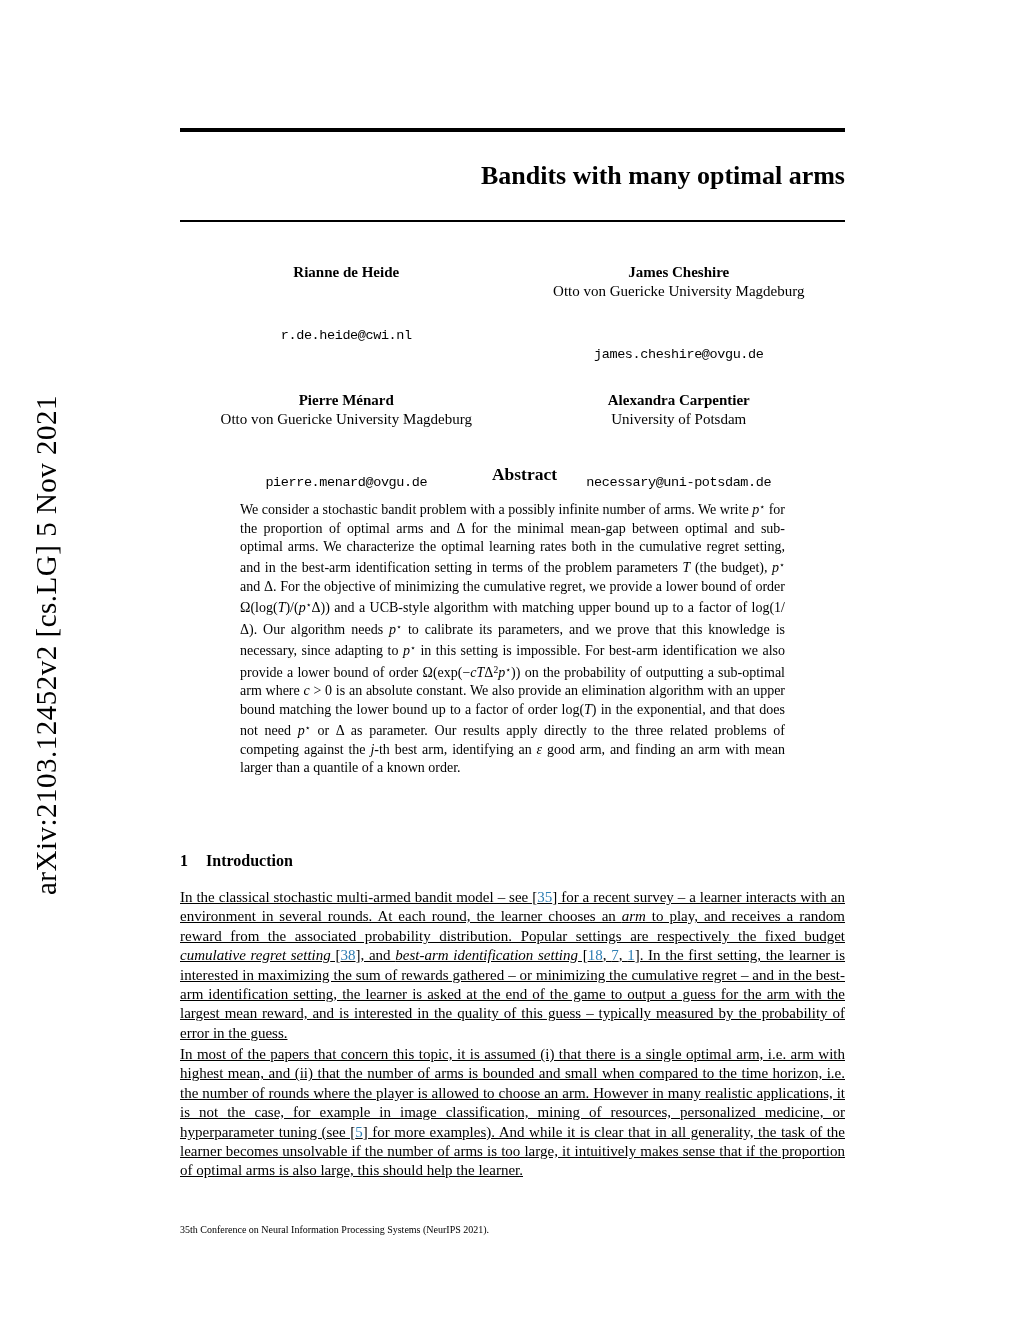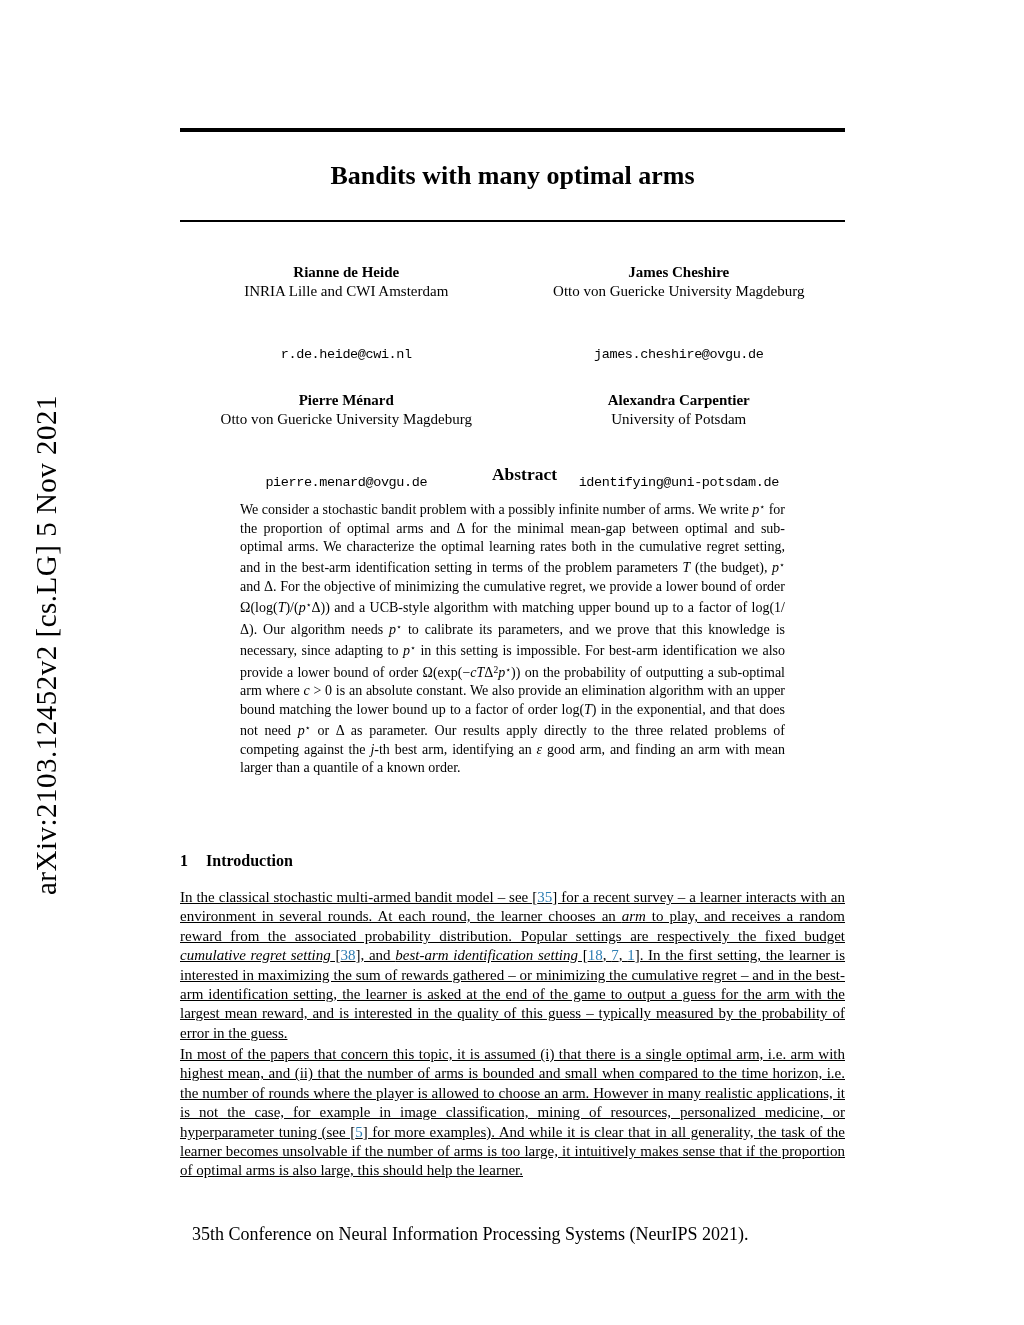--- a/index.html
+++ b/index.html
@@ -42,21 +42,21 @@
     width: 100%;
     height: 4px;
     background: #000000;
   }
   .title {
     position: absolute;
     top: 160px;
     left: 0;
     width: 100%;
     margin: 0;
-    text-align: center;
+    text-align: right;
     font-size: 26px;
     font-weight: bold;
     line-height: 1.2;
   }
   .rule-thin {
     position: absolute;
     top: 220px;
     left: 0;
     width: 100%;
     height: 2px;
@@ -124,22 +124,22 @@
     font-size: 15px;
     line-height: 19.4px;
     text-align: justify;
     text-decoration: underline;
   }
   .par-1 { top: 888px; }
   .par-2 { top: 1045px; }
   .footer {
     position: absolute;
     top: 1224px;
-    left: 12px;
-    font-size: 18px;
+    left: 0;
+    font-size: 10px;
   }
   .seg-italic { font-style: italic; }
   .seg-math { font-style: italic; }
   .seg-sup {
     font-size: 68%;
     vertical-align: 0.45em;
   }
   .seg-cite {
     color: var(--cite-color, #2e7eb3);
   }
@@ -156,40 +156,39 @@
     <div class="rule-thick"></div>
 
     <h1 class="title">Bandits with many optimal arms</h1>
 
     <div class="rule-thin"></div>
 
     <div class="authors">
 
       <div class="author">
         <div class="author-name">Rianne de Heide</div>
-        <div class="author-affiliation">INRIA Lille and CWI Amsterdam</div>
         <div class="author-email">r.de.heide@cwi.nl</div>
       </div>
 
       <div class="author">
         <div class="author-name">James Cheshire</div>
         <div class="author-affiliation">Otto von Guericke University Magdeburg</div>
         <div class="author-email">james.cheshire@ovgu.de</div>
       </div>
 
       <div class="author">
         <div class="author-name">Pierre Ménard</div>
         <div class="author-affiliation">Otto von Guericke University Magdeburg</div>
         <div class="author-email">pierre.menard@ovgu.de</div>
       </div>
 
       <div class="author">
         <div class="author-name">Alexandra Carpentier</div>
         <div class="author-affiliation">University of Potsdam</div>
-        <div class="author-email">identifying@uni-potsdam.de</div>
+        <div class="author-email">necessary@uni-potsdam.de</div>
       </div>
 
     </div>
 
     <h2 class="abstract-heading">Abstract</h2>
 
     <p class="abstract-text"><span>We consider a stochastic bandit problem with a possibly infinite number of arms. We write </span><span class="seg-math">p</span><span class="seg-sup">⋆</span><span> for the proportion of optimal arms and Δ for the minimal mean-gap between optimal and sub-optimal arms. We characterize the optimal learning rates both in the cumulative regret setting, and in the best-arm identification setting in terms of the problem parameters </span><span class="seg-math">T</span><span> (the budget), </span><span class="seg-math">p</span><span class="seg-sup">⋆</span><span> and Δ. For the objective of minimizing the cumulative regret, we provide a lower bound of order Ω(log(</span><span class="seg-math">T</span><span>)/(</span><span class="seg-math">p</span><span class="seg-sup">⋆</span><span>Δ)) and a UCB-style algorithm with matching upper bound up to a factor of log(1/Δ). Our algorithm needs </span><span class="seg-math">p</span><span class="seg-sup">⋆</span><span> to calibrate its parameters, and we prove that this knowledge is necessary, since adapting to </span><span class="seg-math">p</span><span class="seg-sup">⋆</span><span> in this setting is impossible. For best-arm identification we also provide a lower bound of order Ω(exp(−</span><span class="seg-math">cT</span><span>Δ</span><span class="seg-sup">2</span><span class="seg-math">p</span><span class="seg-sup">⋆</span><span>)) on the probability of outputting a sub-optimal arm where </span><span class="seg-math">c</span><span> &gt; 0 is an absolute constant. We also provide an elimination algorithm with an upper bound matching the lower bound up to a factor of order log(</span><span class="seg-math">T</span><span>) in the exponential, and that does not need </span><span class="seg-math">p</span><span class="seg-sup">⋆</span><span> or Δ as parameter. Our results apply directly to the three related problems of competing against the </span><span class="seg-math">j</span><span>-th best arm, identifying an </span><span class="seg-math">ε</span><span> good arm, and finding an arm with mean larger than a quantile of a known order.</span></p>
 
     <h2 class="section-heading">
       <span class="section-number">1</span><span>Introduction</span>

